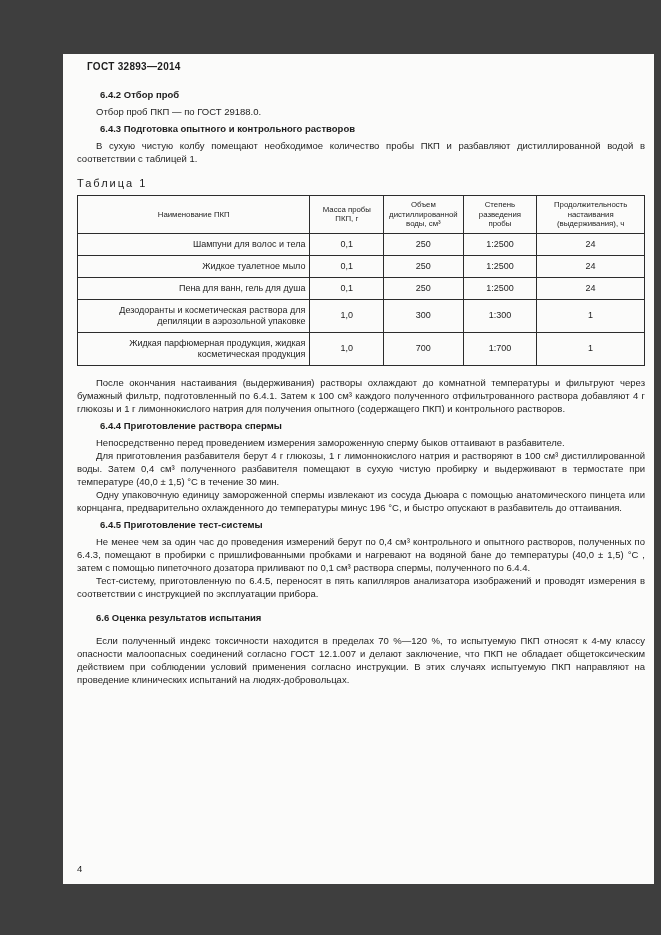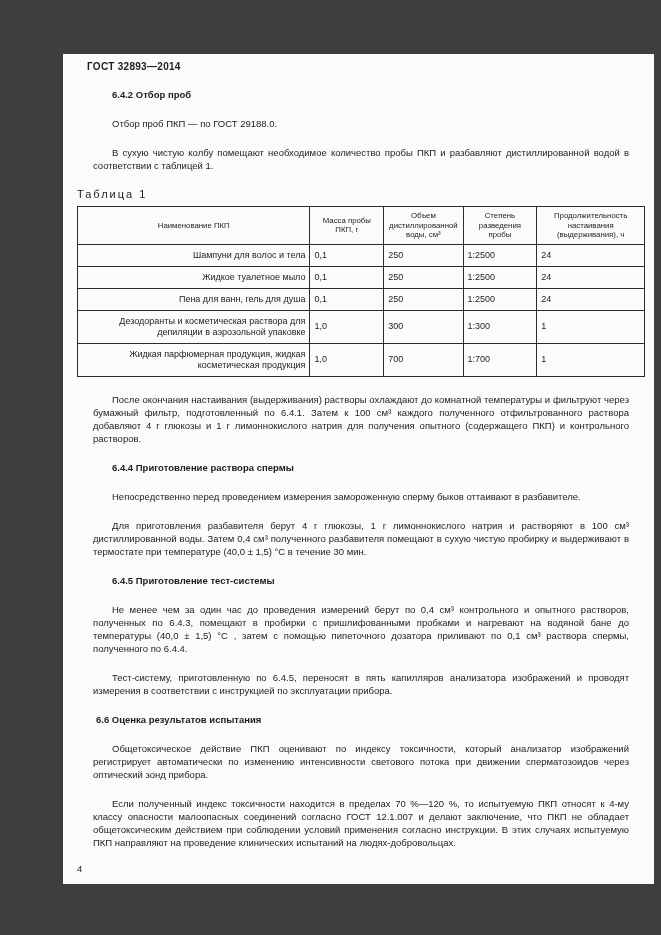--- a/index.html
+++ b/index.html
@@ -36,26 +36,26 @@
     margin: 0 10px 16px 10px;
     letter-spacing: 0.3px;
   }
   .doc-body {
     font-size: 9.5px;
     line-height: 13px;
   }
   .para {
     text-indent: 19px;
     text-align: justify;
-    margin: 16px;
+    margin: 0;
   }
   .heading {
     font-weight: bold;
     text-indent: 19px;
-    margin: 16px;
+    margin: 4px;
   }
   .heading-spaced {
     margin: 11px 0 10px 0;
   }
   .table-caption {
     letter-spacing: 2px;
     margin: 12px 0 5px 0;
     text-indent: 0;
     font-size: 11px;
   }
@@ -81,21 +81,21 @@
   table.gost-table td {
     font-size: 9px;
     line-height: 11px;
     padding: 5px 4px;
   }
   td.name-cell {
     text-align: right;
     padding-left: 9px;
   }
   td.num-cell {
-    text-align: left;
+    text-align: center;
   }
   .col-name  { width: 41%; }
   .col-mass  { width: 13%; }
   .col-vol   { width: 14%; }
   .col-ratio { width: 13%; }
   .col-dur   { width: 19%; }
   .page-number {
     position: absolute;
     left: 14px;
     bottom: 10px;
@@ -104,20 +104,21 @@
 </style>
 </head>
 <body>
 
 <div class="viewport">
   <div class="sheet">
     <div class="doc-header">ГОСТ 32893—2014</div>
     <div class="doc-body">
         <div class="heading">6.4.2 Отбор проб</div>
         <div class="para">Отбор проб ПКП — по ГОСТ 29188.0.</div>
+        <div class="heading">6.4.3 Подготовка опытного и контрольного растворов</div>
         <div class="para">В сухую чистую колбу помещают необходимое количество пробы ПКП и разбавляют дистиллированной водой в соответствии с таблицей 1.</div>
         <div class="table-caption">Таблица 1</div>
         <table class="gost-table">
           <colgroup>
             <col class="col-name">
             <col class="col-mass">
             <col class="col-vol">
             <col class="col-ratio">
             <col class="col-dur">
           </colgroup>
@@ -165,22 +166,22 @@
               <td class="num-cell">700</td>
               <td class="num-cell">1:700</td>
               <td class="num-cell">1</td>
             </tr>
           </tbody>
         </table>
         <div class="para">После окончания настаивания (выдерживания) растворы охлаждают до комнатной температуры и фильтруют через бумажный фильтр, подготовленный по 6.4.1. Затем к 100 см³ каждого полученного отфильтрованного раствора добавляют 4 г глюкозы и 1 г лимоннокислого натрия для получения опытного (содержащего ПКП) и контрольного растворов.</div>
         <div class="heading">6.4.4 Приготовление раствора спермы</div>
         <div class="para">Непосредственно перед проведением измерения замороженную сперму быков оттаивают в разбавителе.</div>
         <div class="para">Для приготовления разбавителя берут 4 г глюкозы, 1 г лимоннокислого натрия и растворяют в 100 см³ дистиллированной воды. Затем 0,4 см³ полученного разбавителя помещают в сухую чистую пробирку и выдерживают в термостате при температуре (40,0 ± 1,5) °С в течение 30 мин.</div>
+        <div class="para">Одну упаковочную единицу замороженной спермы извлекают из сосуда Дьюара с помощью анатомического пинцета или корнцанга, предварительно охлажденного до температуры минус 196 °С, и быстро опускают в разбавитель до оттаивания.</div>
         <div class="heading">6.4.5 Приготовление тест-системы</div>
         <div class="para">Не менее чем за один час до проведения измерений берут по 0,4 см³ контрольного и опытного растворов, полученных по 6.4.3, помещают в пробирки с пришлифованными пробками и нагревают на водяной бане до температуры (40,0 ± 1,5) °С , затем с помощью пипеточного дозатора приливают по 0,1 см³ раствора спермы, полученного по 6.4.4.</div>
         <div class="para">Тест-систему, приготовленную по 6.4.5, переносят в пять капилляров анализатора изображений и проводят измерения в соответствии с инструкцией по эксплуатации прибора.</div>
         <div class="heading heading-spaced">6.6 Оценка результатов испытания</div>
-        <div class="para">Общетоксическое действие ПКП оценивают по индексу токсичности, который анализатор изображений регистрирует автоматически по изменению интенсивности светового потока при движении сперматозоидов через оптический зонд прибора.</div>
         <div class="para">Если полученный индекс токсичности находится в пределах 70 %—120 %, то испытуемую ПКП относят к 4-му классу опасности малоопасных соединений согласно ГОСТ 12.1.007 и делают заключение, что ПКП не обладает общетоксическим действием при соблюдении условий применения согласно инструкции. В этих случаях испытуемую ПКП направляют на проведение клинических испытаний на людях-добровольцах.</div>
       </div>
     <div class="page-number">4</div>
   </div>
 </div>
 
 </body></html>

